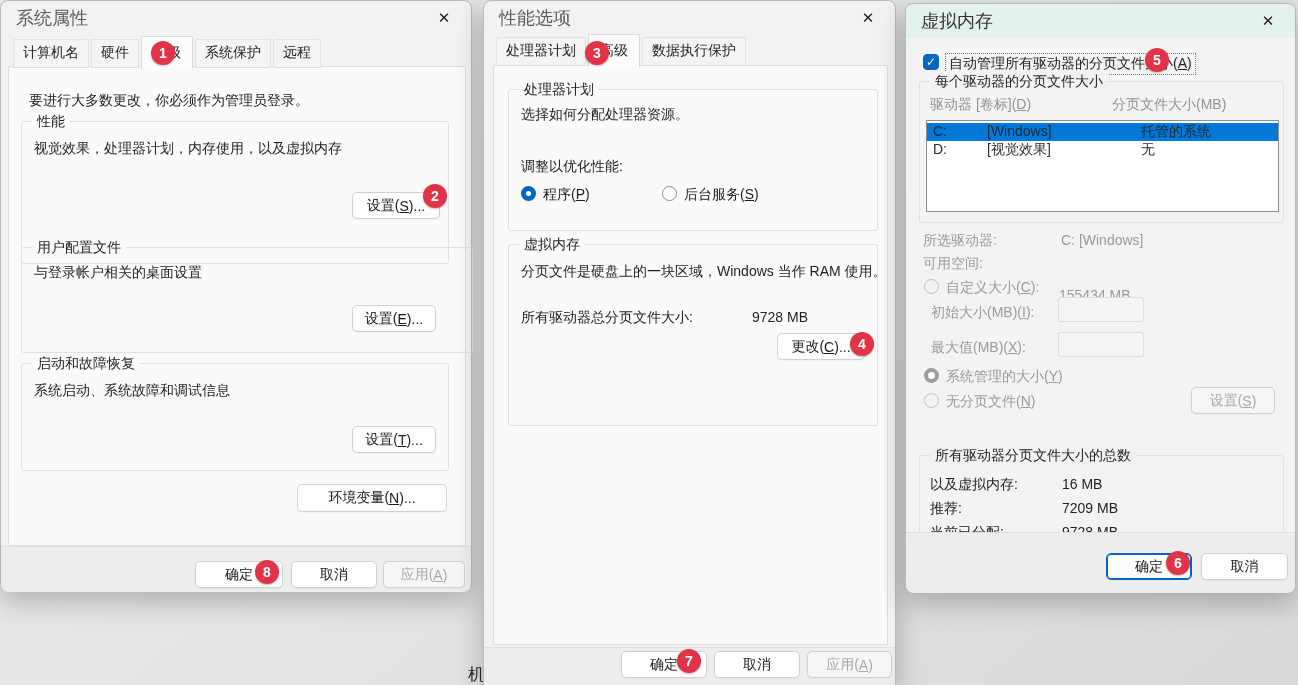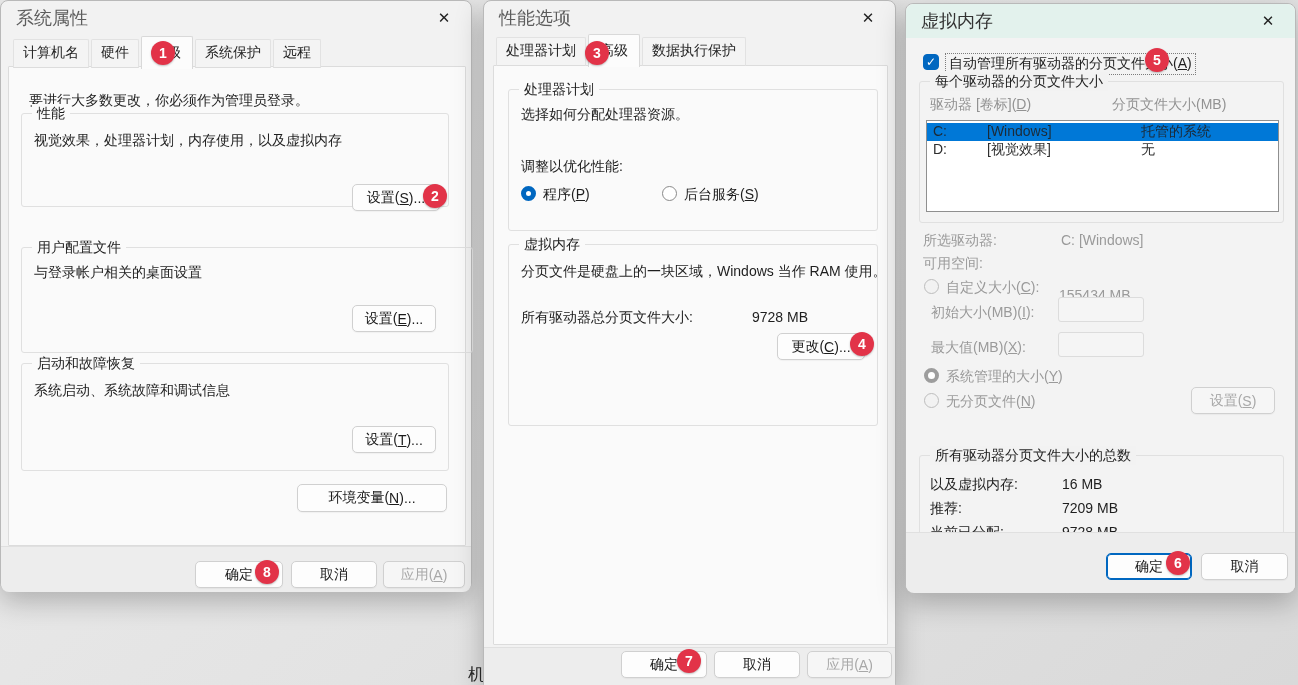--- a/index.html
+++ b/index.html
@@ -54,21 +54,21 @@
 
   .badge { position:absolute; width:24px; height:24px; border-radius:50%; background:#e23348; color:#fff; font-size:14px; font-weight:bold; display:flex; align-items:center; justify-content:center; z-index:50; box-shadow:0 1px 2px rgba(0,0,0,.25); }
   .b1{left:151px;top:41px;} .b2{left:423px;top:184px;} .b3{left:585px;top:41px;} .b4{left:850px;top:332px;}
   .b5{left:1145px;top:48px;} .b6{left:1166px;top:551px;} .b7{left:677px;top:649px;} .b8{left:255px;top:560px;}
 
   
   #dlg1 { left:0px; top:0px; width:472px; height:591px; }
   #dlg1 .tabs { left:12px; top:39px; }
   #dlg1 .tabpage { left:7px; top:65px; width:458px; height:480px; }
   #dlg1 .intro { left:28px; top:79px;margin-top:12px; }
-  #dlg1 .g1 { left:20px; top:112px; width:428px; height:94px; }
+  #dlg1 .g1 { left:20px; top:120px; width:428px; height:143px; }
   #dlg1 .g2 { left:20px; top:246px; width:452px; height:106px; }
   #dlg1 .g3 { left:20px; top:362px; width:428px; height:108px; }
   #dlg1 .g1 .desc { left:12px; top:18px; }
   #dlg1 .g2 .desc { left:12px; top:16px; }
   #dlg1 .g3 .desc { left:12px; top:18px; }
   #dlg1 .g1 .btn { left:330px; top:70px; width:88px; height:27px; }
   #dlg1 .g2 .btn { left:330px; top:57px; width:84px; height:27px; }
   #dlg1 .g3 .btn { left:330px; top:62px; width:84px; height:27px; }
   #dlg1 .envbtn { left:296px; top:483px; width:150px; height:28px; }
   #dlg1 .footer { top:545px; height:46px; }

